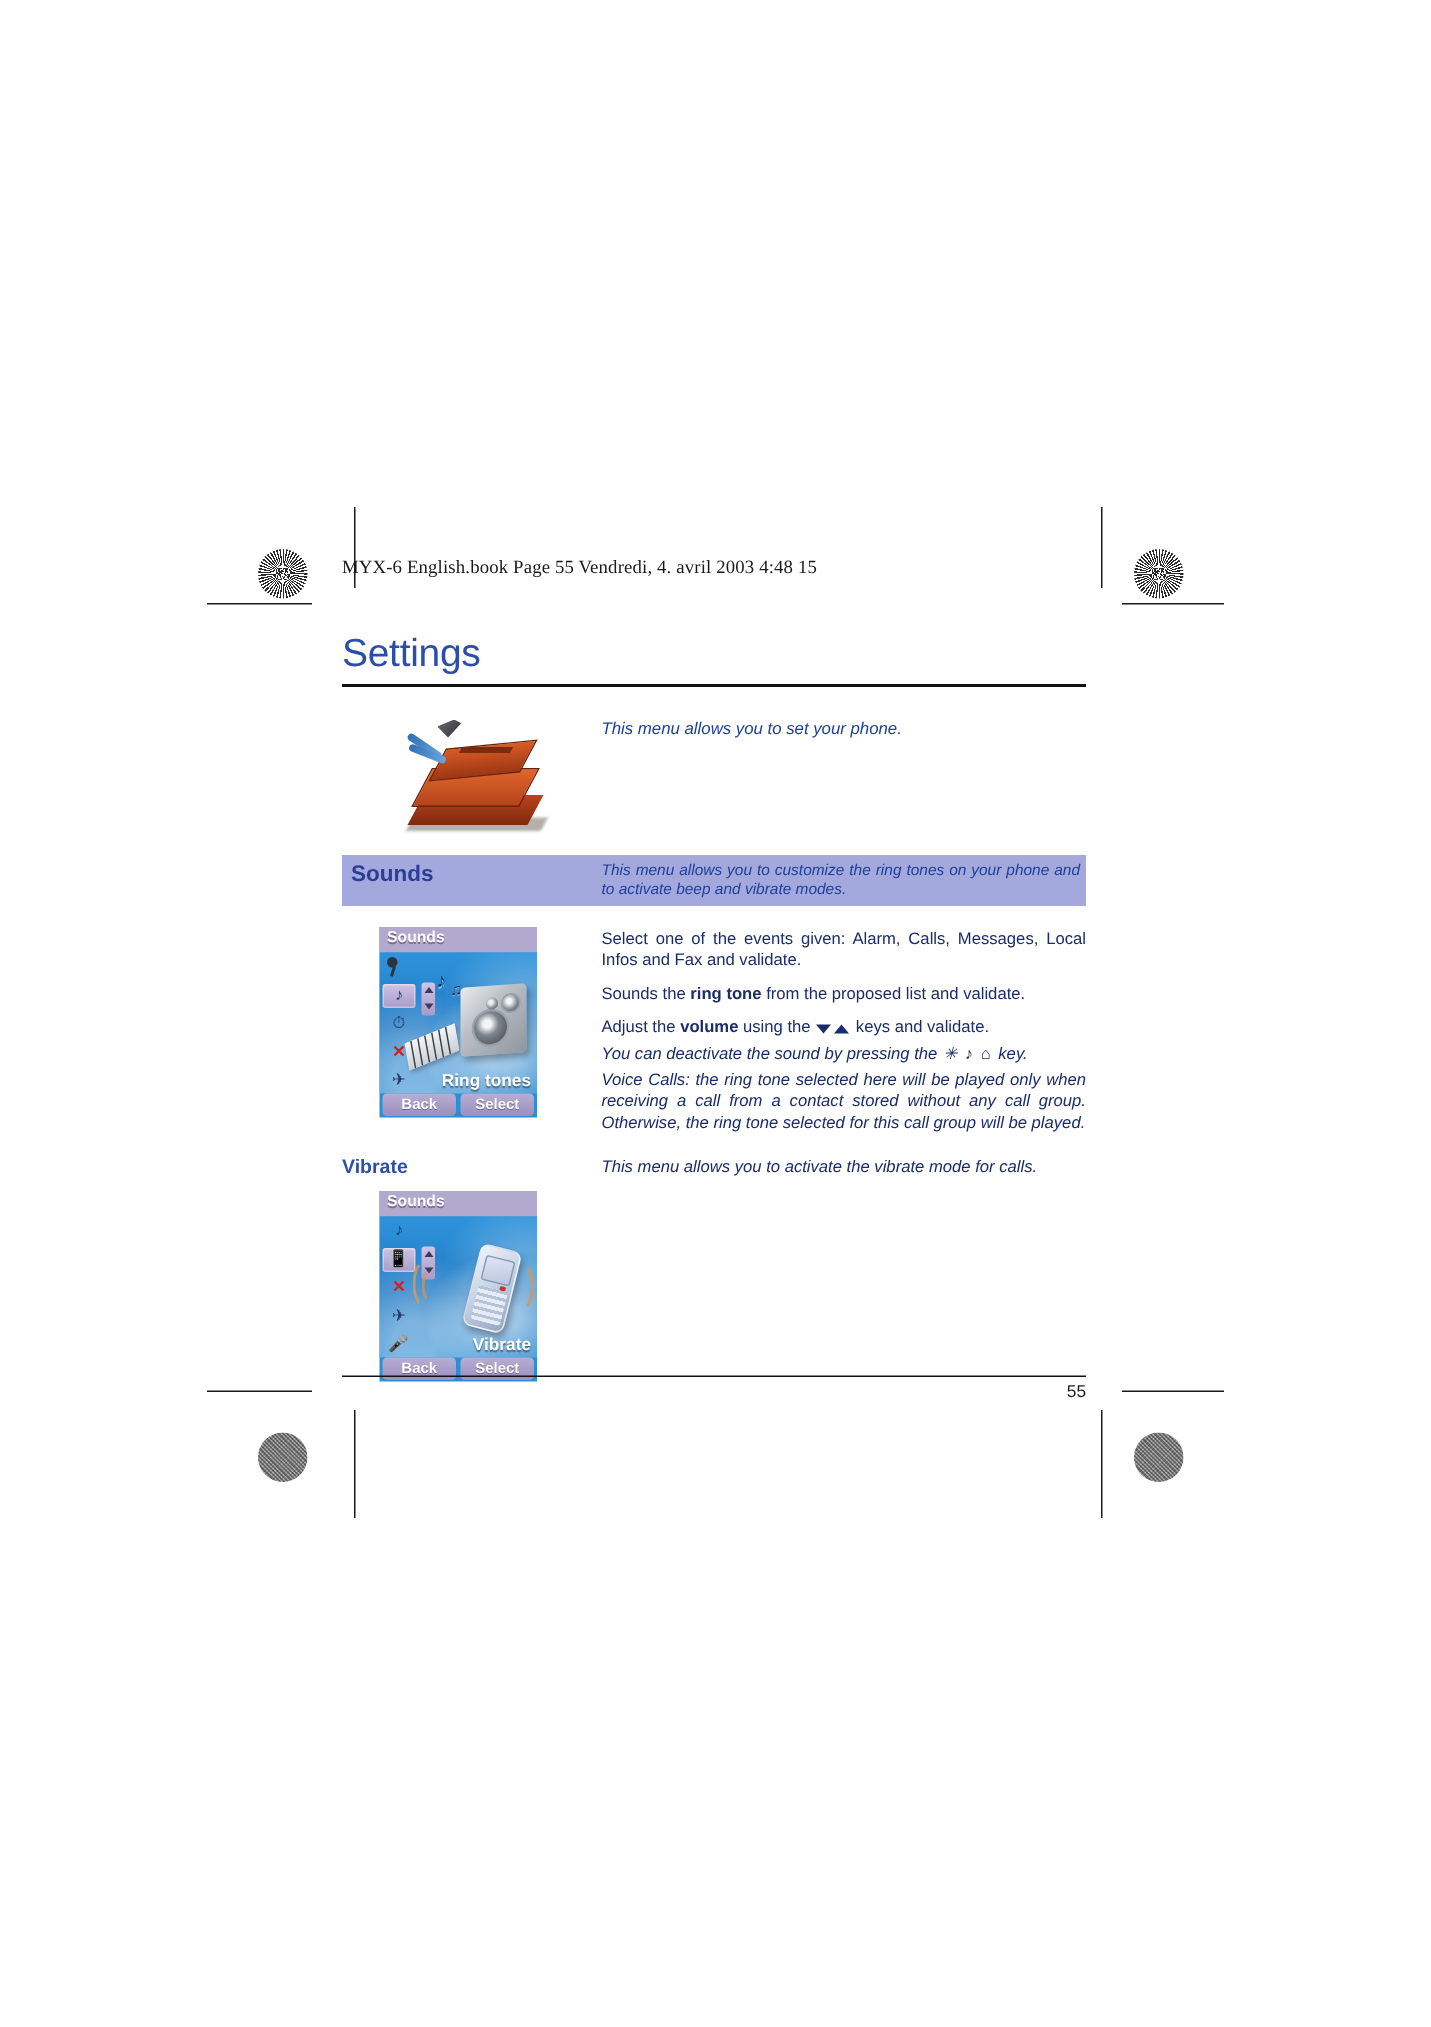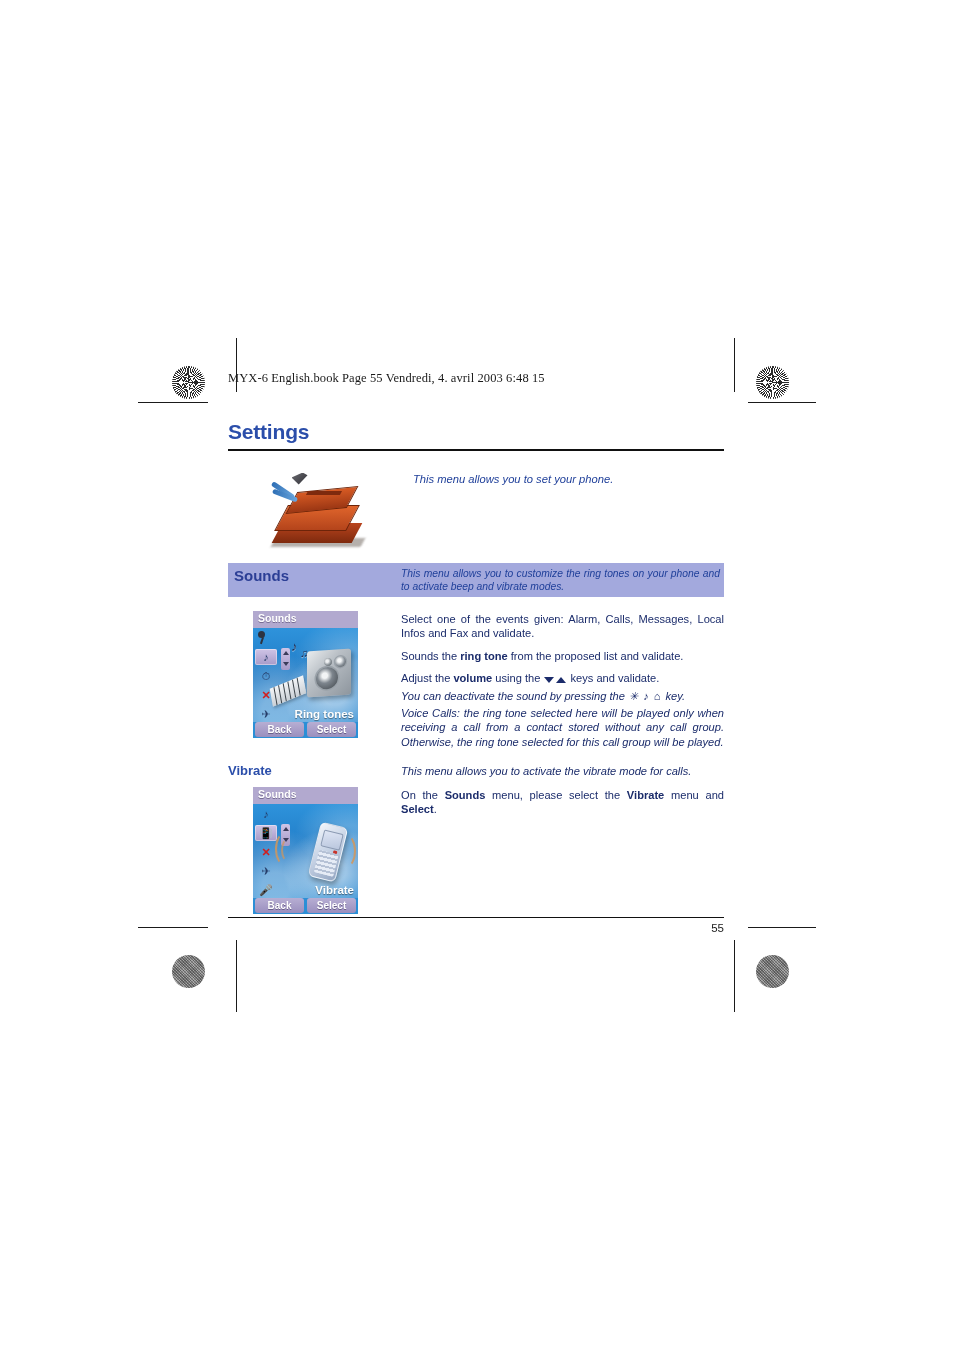--- a/index.html
+++ b/index.html
@@ -56,38 +56,38 @@
   }
 
   .content {
     position: absolute;
     left: 228px;
     top: 420px;
     width: 496px;
   }
 
   .page-title {
-    font-size: 21px;
-    font-weight: bold;
+    font-size: 26px;
+    font-weight: normal;
     color: #2b4eaa;
     letter-spacing: -0.2px;
     margin: 0 0 5px 0;
   }
   .title-rule {
     height: 1.6px;
     background: #111111;
     width: 100%;
     margin-bottom: 18px;
   }
 
   
   .intro-row {
     display: flex;
     align-items: flex-start;
-    gap: 12px;
+    gap: 0;
     height: 86px;
   }
   .toolbox-wrap {
     width: 173px;
     flex: 0 0 173px;
     display: flex;
     justify-content: center;
     padding-left: 8px;
     box-sizing: border-box;
   }
@@ -557,21 +557,21 @@
 <div class="reg-patch solid" style="left:172px; top:955px;"></div>
 <div class="reg-cross" style="left:196px; top:946px;"></div>
 <div class="trim" style="left:236px; top:940px; width:1.4px; height:72px;"></div>
 
 <div class="reg-cross" style="left:444px; top:946px;"></div>
 
 <div class="reg-cross" style="left:696px; top:946px;"></div>
 <div class="reg-patch solid" style="left:756px; top:955px;"></div>
 <div class="trim" style="left:734px; top:940px; width:1.4px; height:72px;"></div>
 
-<div class="header-note">MYX-6 English.book  Page 55  Vendredi, 4. avril 2003  6:48 15</div>
+<div class="header-note">MYX-6 English.book  Page 55  Vendredi, 4. avril 2003  4:48 15</div>
 
 <div class="content">
 
   <div class="page-title">Settings</div>
   <div class="title-rule"></div>
 
   <div class="intro-row">
     <div class="toolbox-wrap">
       <div class="toolbox">
         <div class="tb-shadow"></div>
@@ -725,21 +725,20 @@
           </div>
           <div class="ps-softkeys">
             <div class="ps-sk">Back</div>
             <div class="ps-sk">Select</div>
           </div>
         </div>
 
       </div>
 
       <div class="text-col">
-        <p class="body"><span>On the </span><b>Sounds</b><span> menu, please select the </span><b>Vibrate</b><span> menu and </span><b>Select</b><span>.</span></p>
 
       </div>
     </div>
   </div>
 
 </div>
 
 <div class="footer-rule"></div>
 <div class="page-num">55</div>
 

